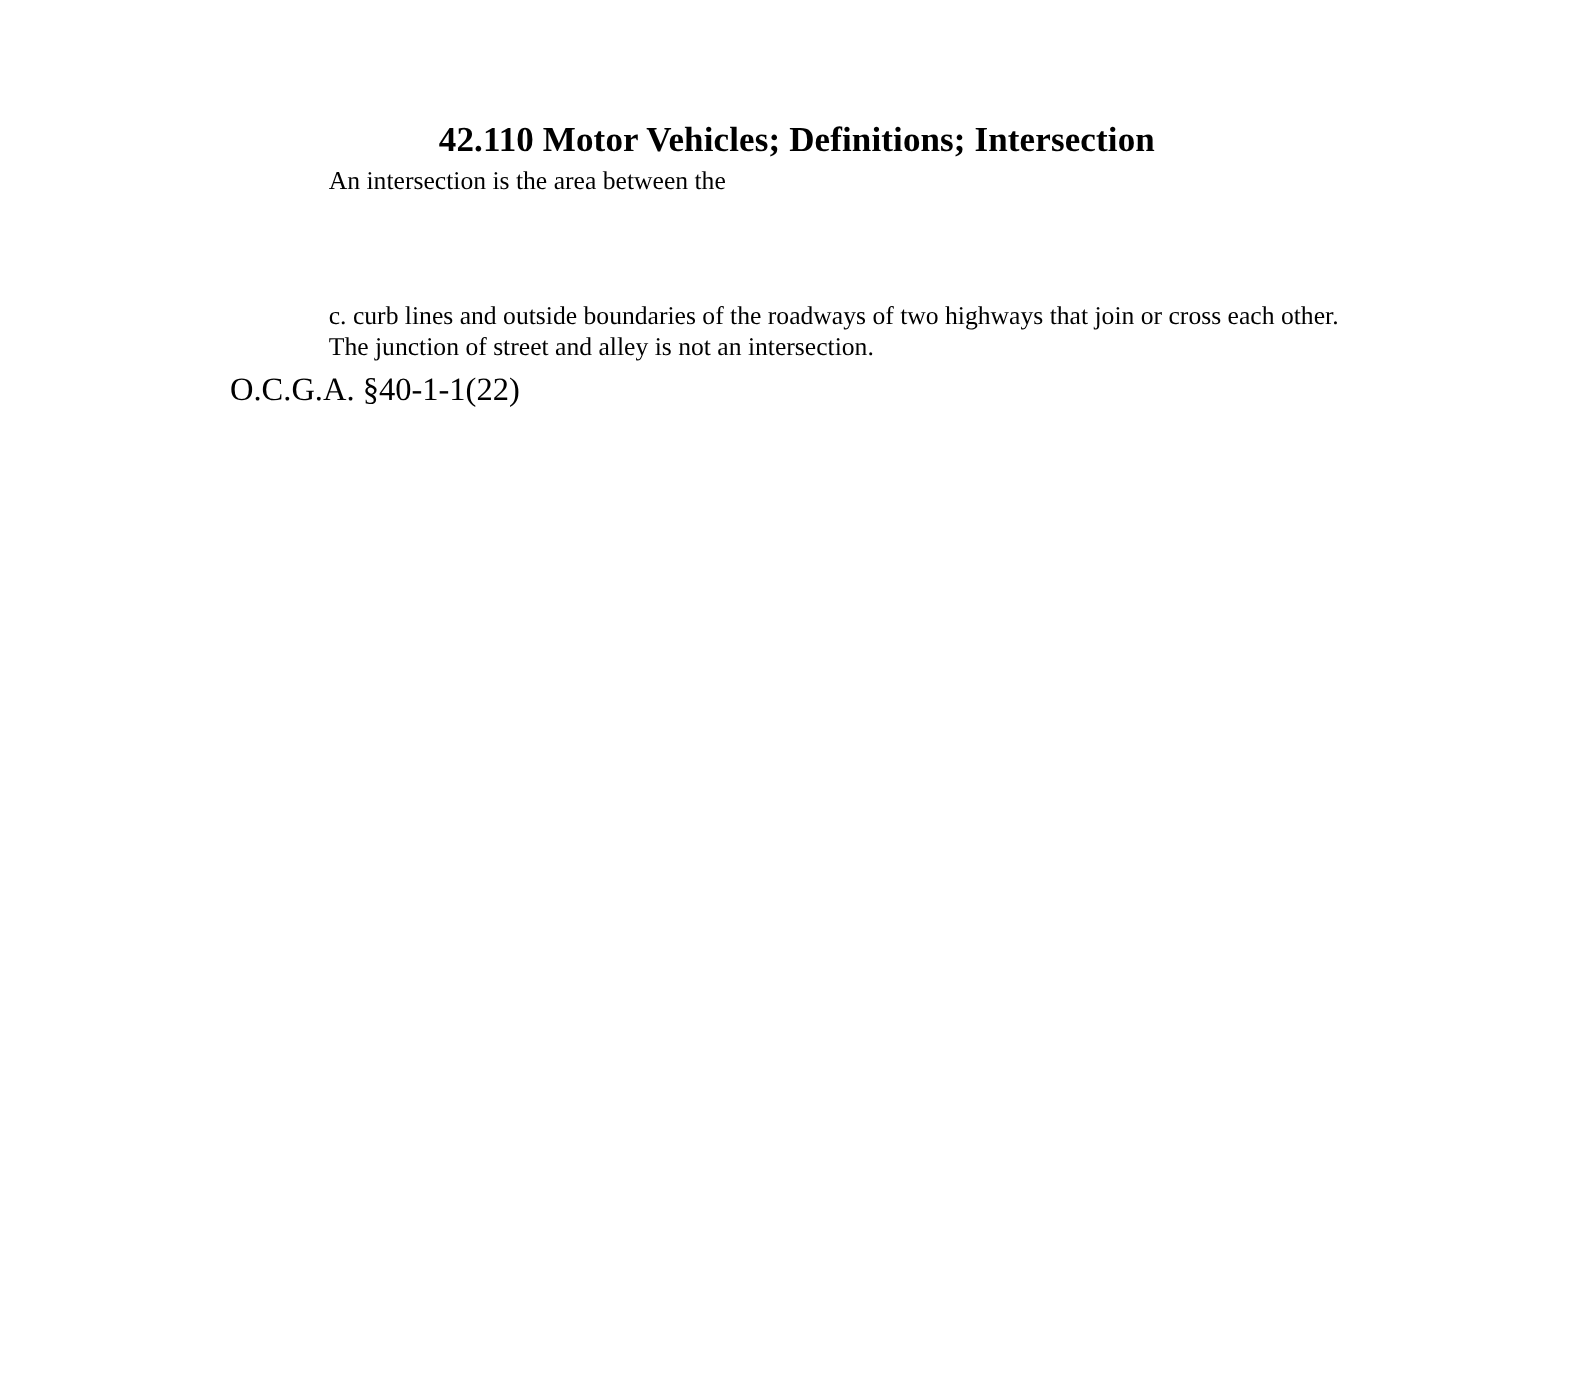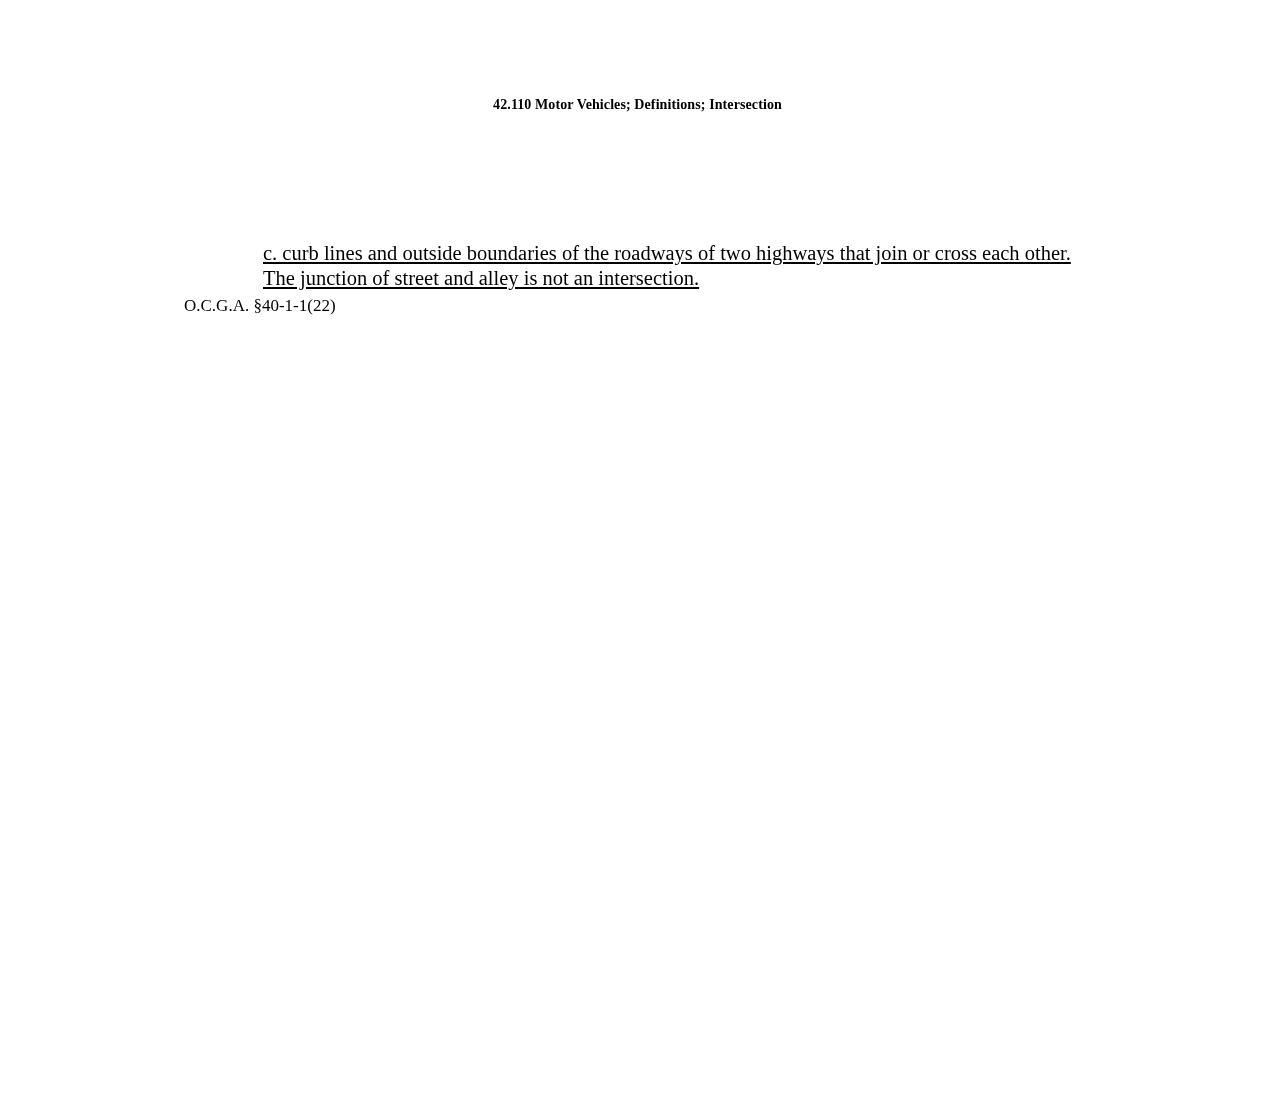--- a/index.html
+++ b/index.html
@@ -22,54 +22,55 @@
     width: 1275px;
     height: 1100px;
     background: #ffffff;
   }
   .doc-title {
     position: absolute;
     top: 97px;
     left: 0;
     width: 1275px;
     text-align: center;
-    font-size: 14px;
+    font-size: 28px;
     font-weight: bold;
     letter-spacing: 0.1px;
   }
   .body-block {
     position: absolute;
     left: 263px;
     width: 830px;
   }
   .para {
     font-size: 20.5px;
     line-height: 1.22;
     margin: 0;
     text-align: left;
   }
   .p-intro  { top: 133px; }
   .p-a      { top: 169px; }
   .p-b      { top: 205px; }
-  .p-c      { top: 241px; text-decoration: underline; }
+  .p-c      { top: 241px; }
   .citation {
     position: absolute;
     top: 296px;
     left: 184px;
-    font-size: 17px;
+    font-size: 26px;
     line-height: 1.22;
   }
 </style>
 </head>
 <body>
 
 <div class="page">
 
   <div class="doc-title">42.110 Motor Vehicles; Definitions; Intersection</div>
 
+  <div class="body-block para p-intro">An intersection is the area between the</div>
 
 
 
   <div class="body-block para p-c">c. curb lines and outside boundaries of the roadways of two highways that join or cross each other. The junction of street and alley is not an intersection.</div>
 
   <div class="citation">O.C.G.A. §40-1-1(22)</div>
 
 </div>
 
 </body></html>

